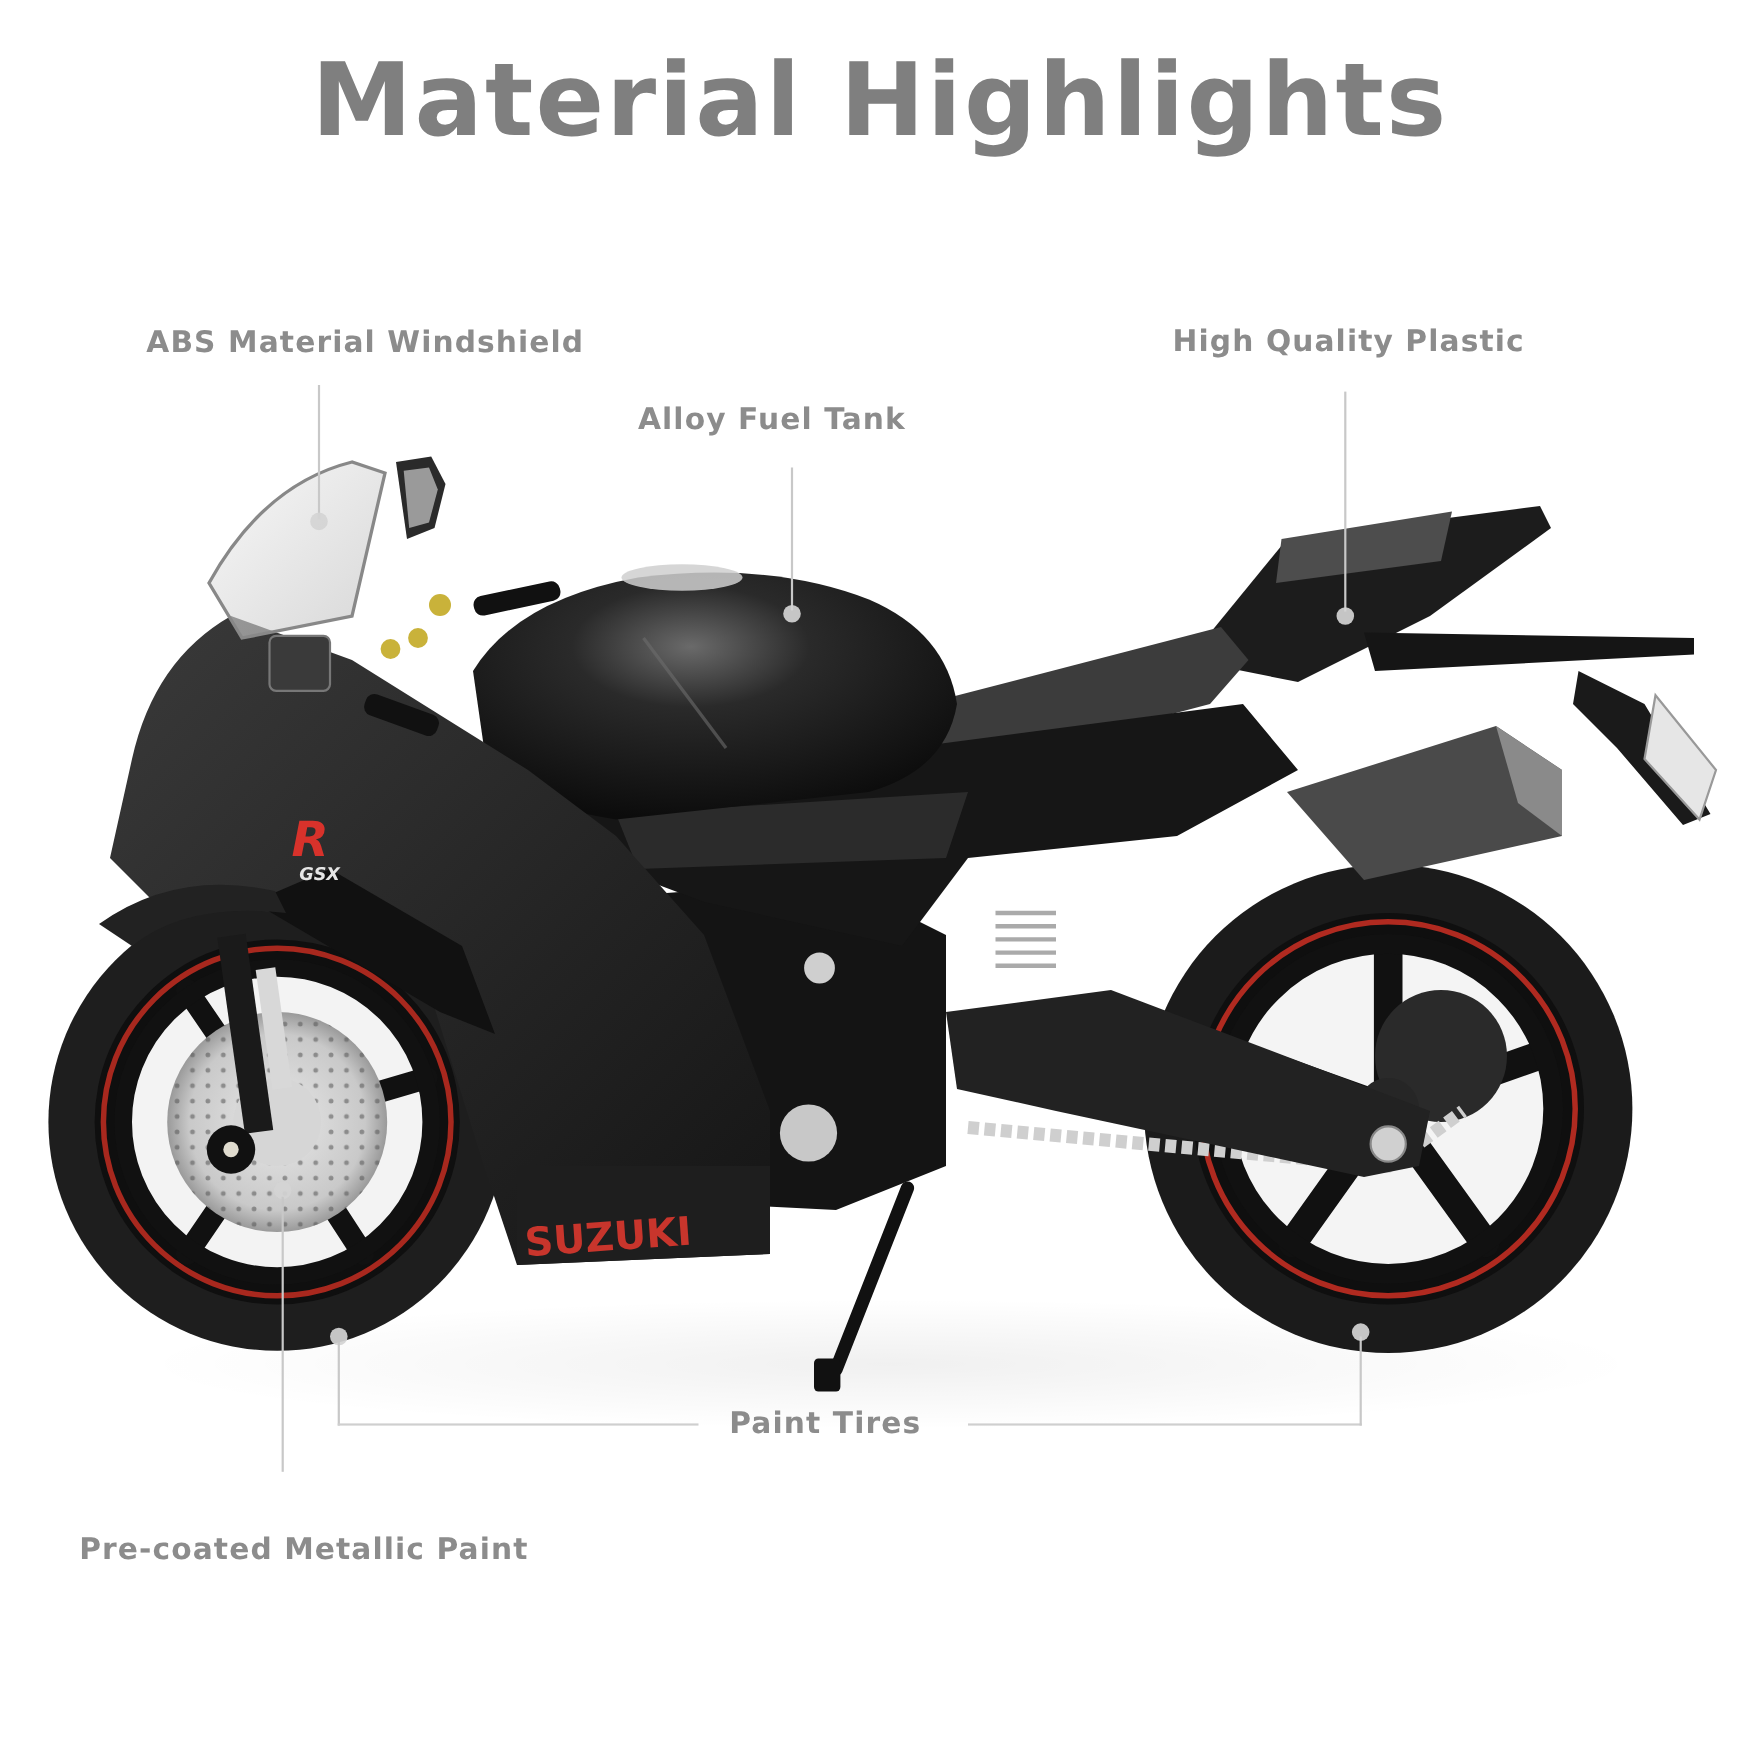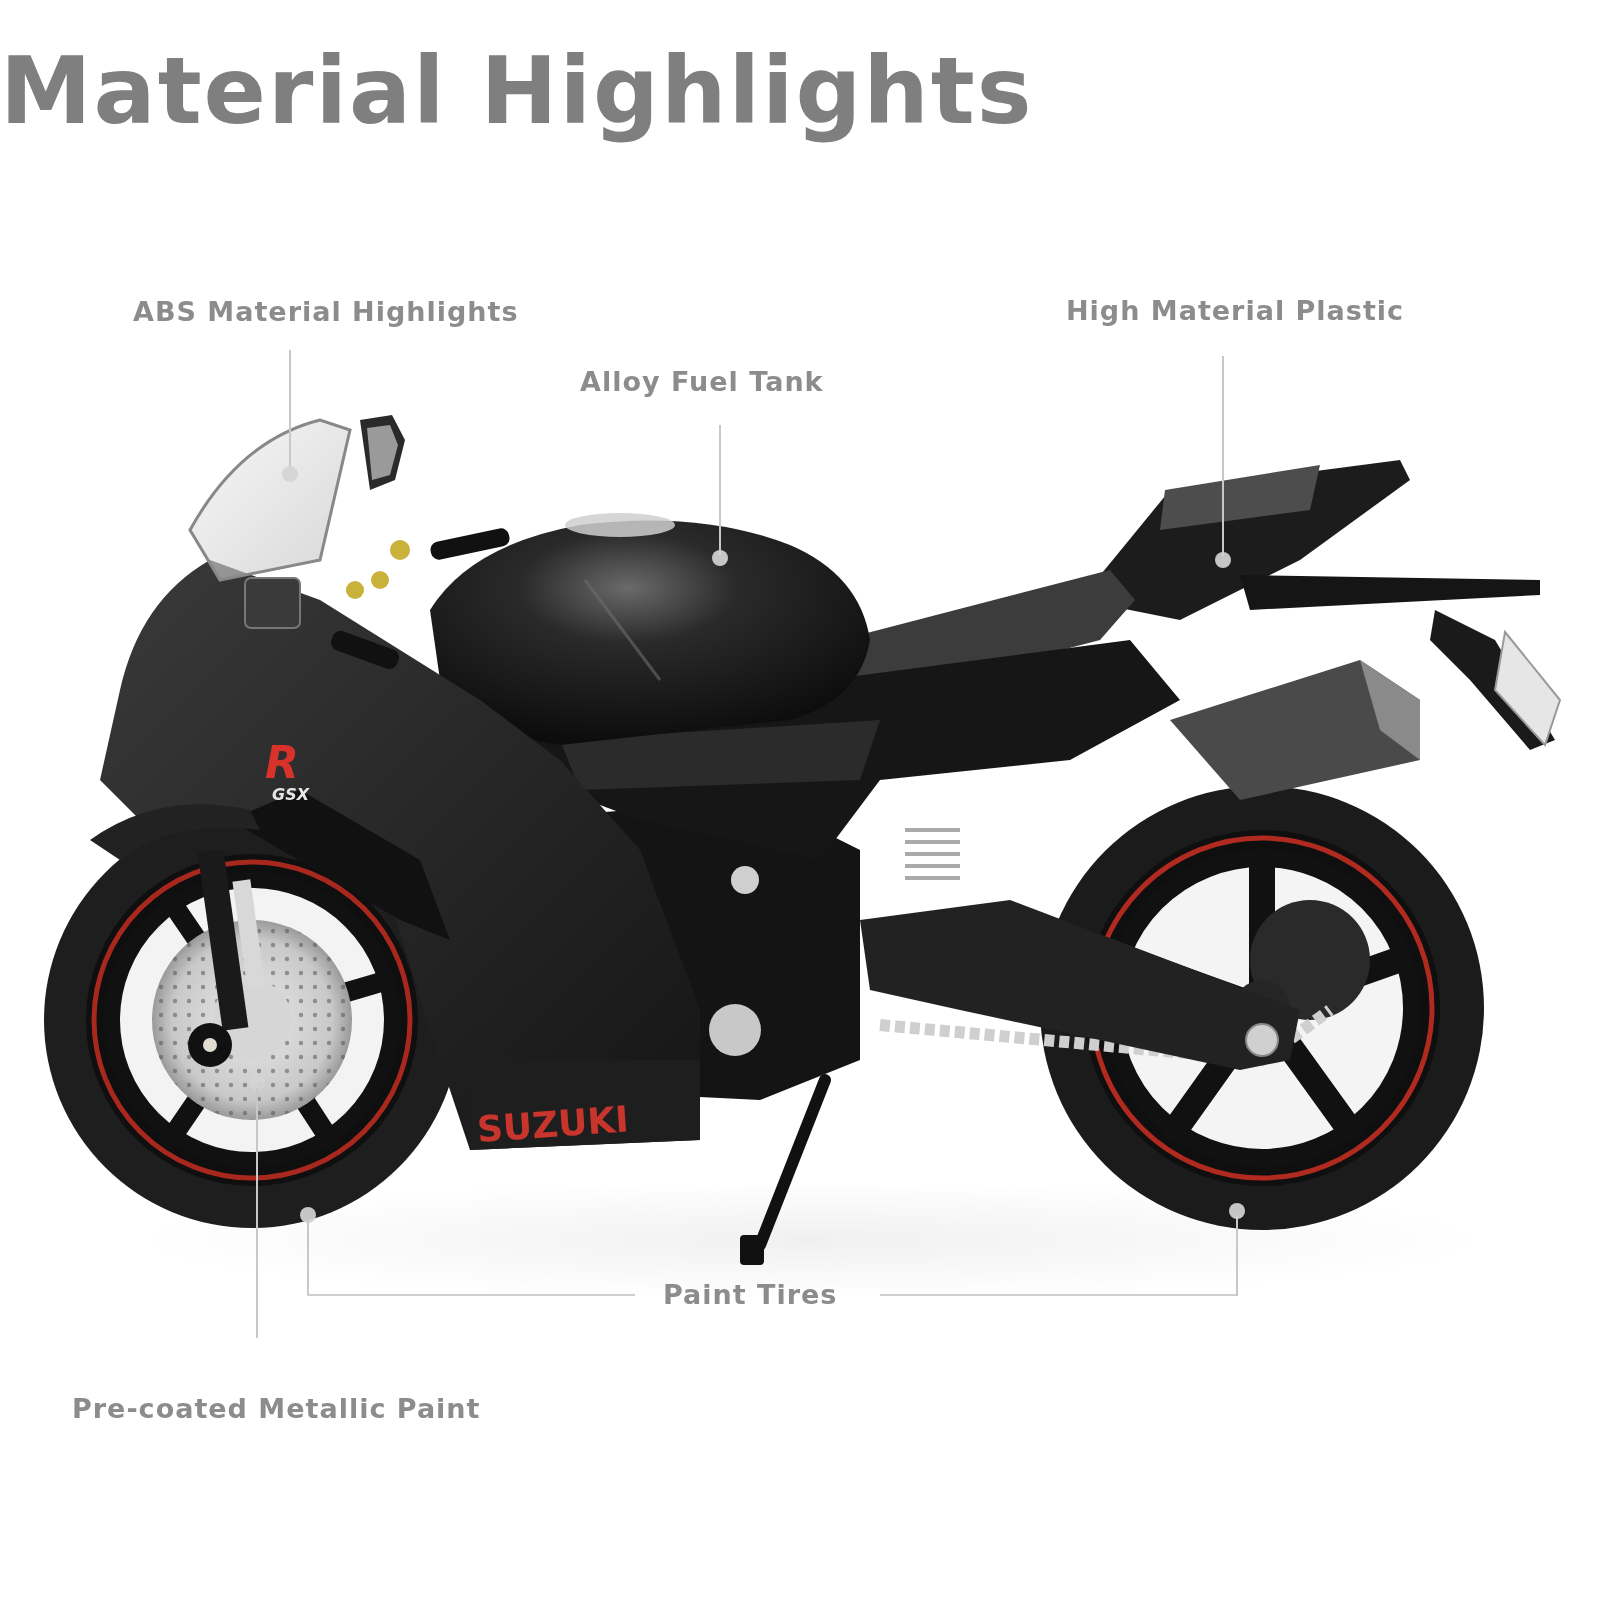--- a/index.html
+++ b/index.html
@@ -1,18 +1,18 @@
 <!DOCTYPE html>
 <html><head>
 <meta charset="utf-8">
 <style>
   html, body { margin: 0; padding: 0; background: #ffffff; }
   body { width: 1600px; height: 1600px; position: relative; overflow: hidden; font-family: "DejaVu Sans", sans-serif; }
   .title {
-    position: absolute; left: 0; width: 1600px; top: 38px; text-align: left;
+    position: absolute; left: 0; width: 1600px; top: 38px; text-align: center;
     font-family: "DejaVu Sans", sans-serif; font-weight: bold; font-size: 92px;
     color: #7f7f7f; letter-spacing: 2px; margin: 0;
   }
   .label {
     position: absolute; font-family: "DejaVu Sans", sans-serif; font-weight: bold;
     font-size: 27px; color: #8c8c8c; letter-spacing: 1px; white-space: nowrap;
   }
   .vline { position: absolute; width: 2px; background: #c8c8c8; }
   .hline { position: absolute; height: 2px; background: #cfcfcf; }
   .dot { position: absolute; width: 16px; height: 16px; border-radius: 50%; background: #d4d4d4; opacity: 0.92; }
@@ -148,29 +148,29 @@
   <rect x="245" y="578" width="55" height="50" rx="6" fill="#3a3a3a" stroke="#777" stroke-width="2"></rect>
 
   <line x1="825" y1="1080" x2="760" y2="1245" stroke="#111" stroke-width="12" stroke-linecap="round"></line>
   <rect x="740" y="1235" width="24" height="30" rx="4" fill="#111"></rect>
 
   <text x="265" y="778" font-family="DejaVu Sans, sans-serif" font-weight="bold" font-style="italic" font-size="44" fill="#d8322b">R</text>
   <text x="272" y="800" font-family="DejaVu Sans, sans-serif" font-weight="bold" font-style="italic" font-size="16" fill="#e6e6e6">GSX</text>
   <text x="478" y="1142" font-family="DejaVu Sans, sans-serif" font-weight="bold" font-size="36" fill="#c8352c" transform="rotate(-4 478 1142)">SUZUKI</text>
 </svg>
 
-<div class="label" style="left:133px; top:296px;">ABS Material Highlights</div>
+<div class="label" style="left:133px; top:296px;">ABS Material Windshield</div>
 <div class="vline" style="left:289px; top:350px; height:122px;"></div>
 <div class="dot" style="left:282px; top:466px;"></div>
 
 <div class="label" style="left:580px; top:366px;">Alloy Fuel Tank</div>
 <div class="vline" style="left:719px; top:425px; height:130px;"></div>
 <div class="dot" style="left:712px; top:550px;"></div>
 
-<div class="label" style="left:1066px; top:295px;">High Material Plastic</div>
+<div class="label" style="left:1066px; top:295px;">High Quality Plastic</div>
 <div class="vline" style="left:1222px; top:356px; height:200px;"></div>
 <div class="dot" style="left:1215px; top:552px;"></div>
 
 <div class="dot" style="left:300px; top:1207px;"></div>
 <div class="vline" style="left:307px; top:1220px; height:76px;"></div>
 <div class="hline" style="left:307px; top:1294px; width:328px;"></div>
 <div class="label" style="left:663px; top:1279px;">Paint Tires</div>
 <div class="hline" style="left:880px; top:1294px; width:358px;"></div>
 <div class="vline" style="left:1236px; top:1215px; height:81px;"></div>
 <div class="dot" style="left:1229px; top:1203px;"></div>

